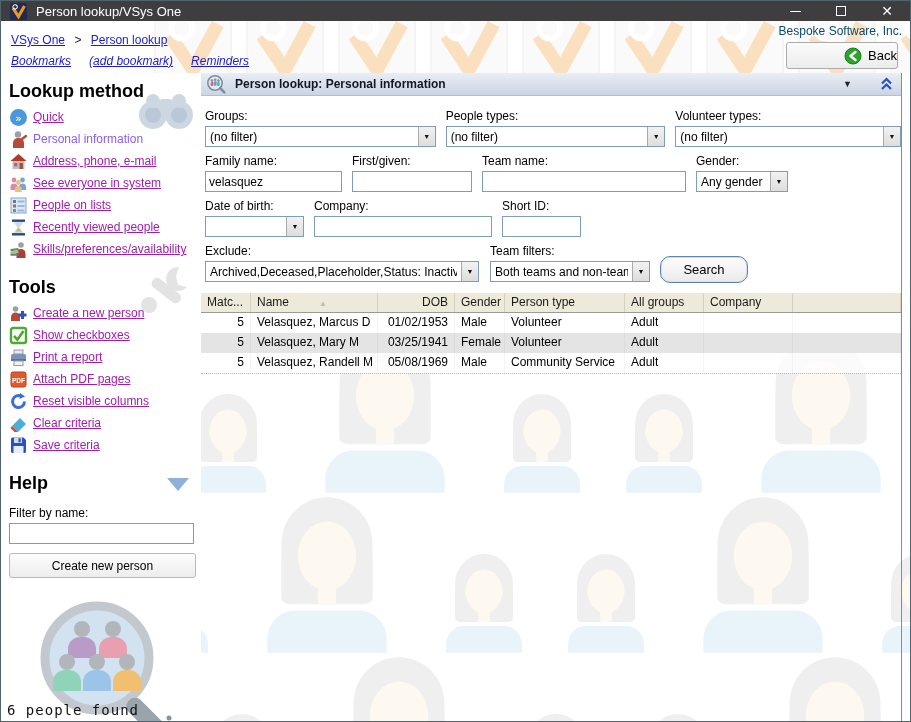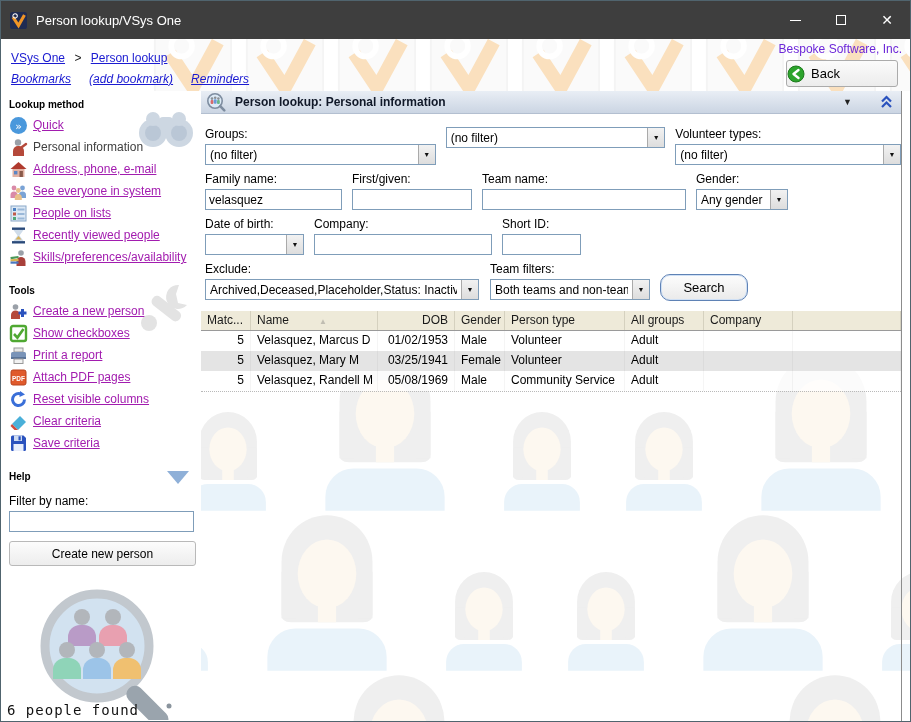--- a/index.html
+++ b/index.html
@@ -4,48 +4,48 @@
 <style>
   html,body{margin:0;padding:0;background:#777;}
   *{box-sizing:border-box;}
   .window{
     width:911px;height:722px;position:relative;margin:0 auto;
     font-family:"Liberation Sans",sans-serif;font-size:12px;color:#000;
     background:#fff;border:1px solid #50646e;overflow:hidden;
     display:flex;flex-direction:column;
   }
   
-  .titlebar{height:38px;background:#3e3e3e;color:#fff;display:flex;align-items:center;flex:none;justify-content:center;}
+  .titlebar{height:20px;background:#3e3e3e;color:#fff;display:flex;align-items:center;flex:none;justify-content:center;}
   .app-icon{width:17px;height:17px;margin-left:9px;flex:none;}
   .titlebar .title{font-size:13px;margin-left:9px;}
   .win-controls{margin-left:auto;display:flex;height:100%;}
   .win-btn{width:46px;height:100%;display:flex;align-items:center;justify-content:center;color:#fff;cursor:default;}
   .glyph-min{width:11px;height:1px;background:#fff;display:block;}
   .glyph-max{width:10px;height:10px;border:1px solid #fff;display:block;}
   .glyph-close{font-size:14px;line-height:1;}
   
   .topnav{height:52px;position:relative;flex:none;background:#fff;overflow:hidden;}
   .bg-logos{position:absolute;left:150px;top:-14px;display:flex;gap:8px;z-index:0;opacity:.55;}
   .breadcrumb{position:absolute;left:10px;top:12px;z-index:2;}
   .crumb-link{color:#1b1bd1;text-decoration:underline;cursor:pointer;}
   .crumb-sep{margin:0 6px;color:#222;}
-  .company{position:absolute;right:8px;top:3px;color:#6d28d9;z-index:2;}
+  .company{position:absolute;right:8px;top:3px;color:#0c4a6e;z-index:2;}
   .bookmarks{position:absolute;left:10px;top:33px;display:flex;gap:18px;font-style:italic;z-index:2;}
   .bm-link{color:#1b1bd1;text-decoration:underline;cursor:pointer;}
   .back-btn{position:absolute;right:12px;top:21px;width:112px;height:27px;z-index:2;
     background:linear-gradient(#fbfbfb,#ececec);border:1px solid #ababab;border-radius:3px;
-    display:flex;align-items:center;justify-content:flex-start;gap:6px;font-size:13px;cursor:pointer;}
+    display:flex;align-items:center;justify-content:flex-end;gap:6px;font-size:13px;cursor:pointer;}
   
   .bodyrow{flex:1;display:flex;position:relative;min-height:0;}
   
   .sidebar{width:200px;flex:none;background:#fff;position:relative;z-index:3;padding:6px 0 0 8px;}
-  .side-h{font-size:10px;font-weight:bold;margin:2px 0 4px 0;}
+  .side-h{font-size:18px;font-weight:bold;margin:2px 0 4px 0;}
   .side-item{display:flex;align-items:center;gap:5px;height:22px;cursor:pointer;white-space:nowrap;}
   .side-item .lbl{color:#a21caf;text-decoration:underline;}
-  .side-item.current .lbl{color:#404040;text-decoration:none;cursor:default;text-align:right;}
+  .side-item.current .lbl{color:#8b5cf6;text-decoration:none;cursor:default;text-align:right;}
   .icon16{width:19px;height:19px;flex:none;display:flex;align-items:center;justify-content:center;}
   .sec-gap{height:15px;}
   .help-head{display:flex;align-items:center;justify-content:space-between;padding-right:12px;}
   .tri-down{width:0;height:0;border-left:11px solid transparent;border-right:11px solid transparent;border-top:13px solid #8fb0d8;cursor:pointer;}
   .filter-lbl{margin:8px 0 3px 0;}
   .filter-input{width:185px;height:21px;border:1px solid #7f9db9;padding:0 3px;font:12px "Liberation Sans",sans-serif;}
   .create-btn{width:187px;height:25px;margin-top:9px;background:linear-gradient(#fcfcfc,#ededed);
     border:1px solid #b9b9b9;border-radius:3px;font:12px "Liberation Sans",sans-serif;cursor:pointer;}
   .binoculars{position:absolute;top:16px;right:4px;z-index:-1;}
   .wrench{position:absolute;top:188px;right:2px;z-index:-1;}
@@ -521,20 +521,21 @@
         <div class="form">
           <div class="frow">
             <div class="field" style="width:231px;">
               <span class="flabel">Groups:</span>
               <div class="combo">
                   <span class="val">(no filter)</span>
                   <span class="arrow">▼</span>
                 </div>
             </div>
             <div class="field" style="width:220px;">
+              <span class="flabel">People types:</span>
               <div class="combo">
                   <span class="val">(no filter)</span>
                   <span class="arrow">▼</span>
                 </div>
             </div>
             <div class="field" style="width:226px;">
               <span class="flabel">Volunteer types:</span>
               <div class="combo">
                   <span class="val">(no filter)</span>
                   <span class="arrow">▼</span>

